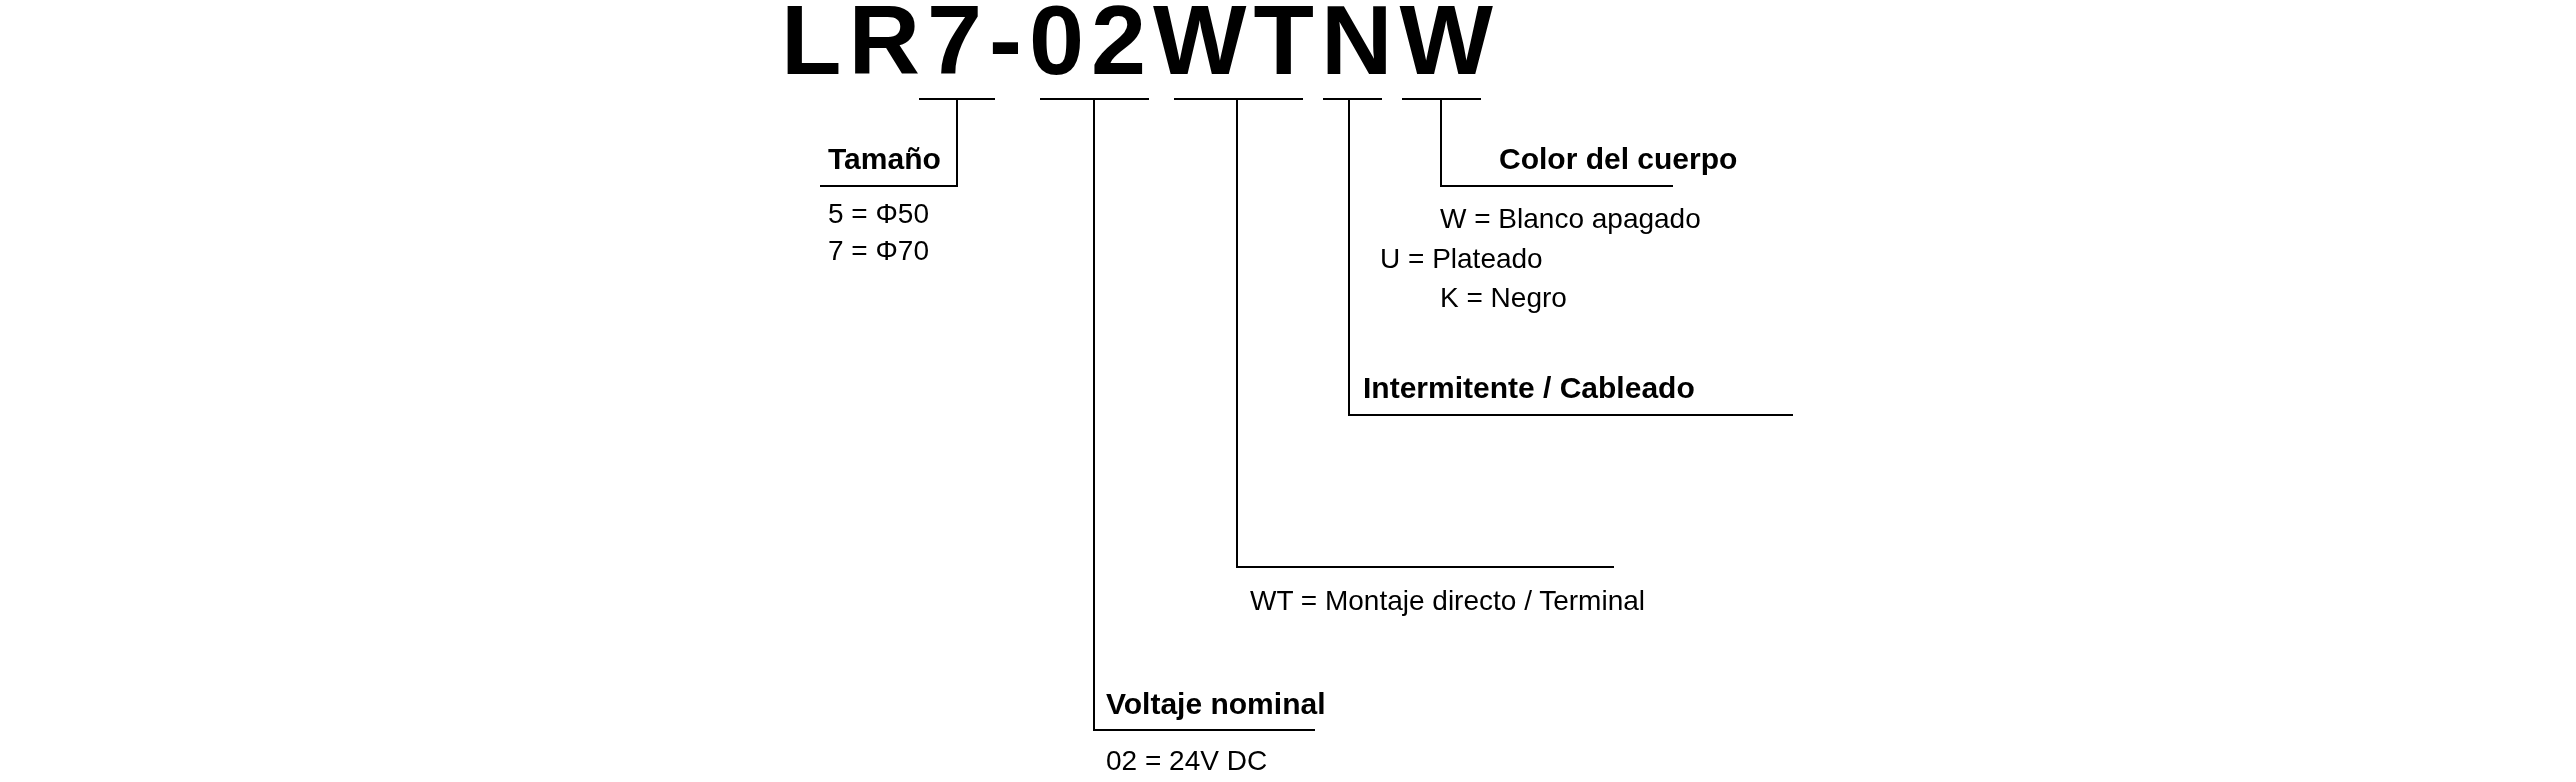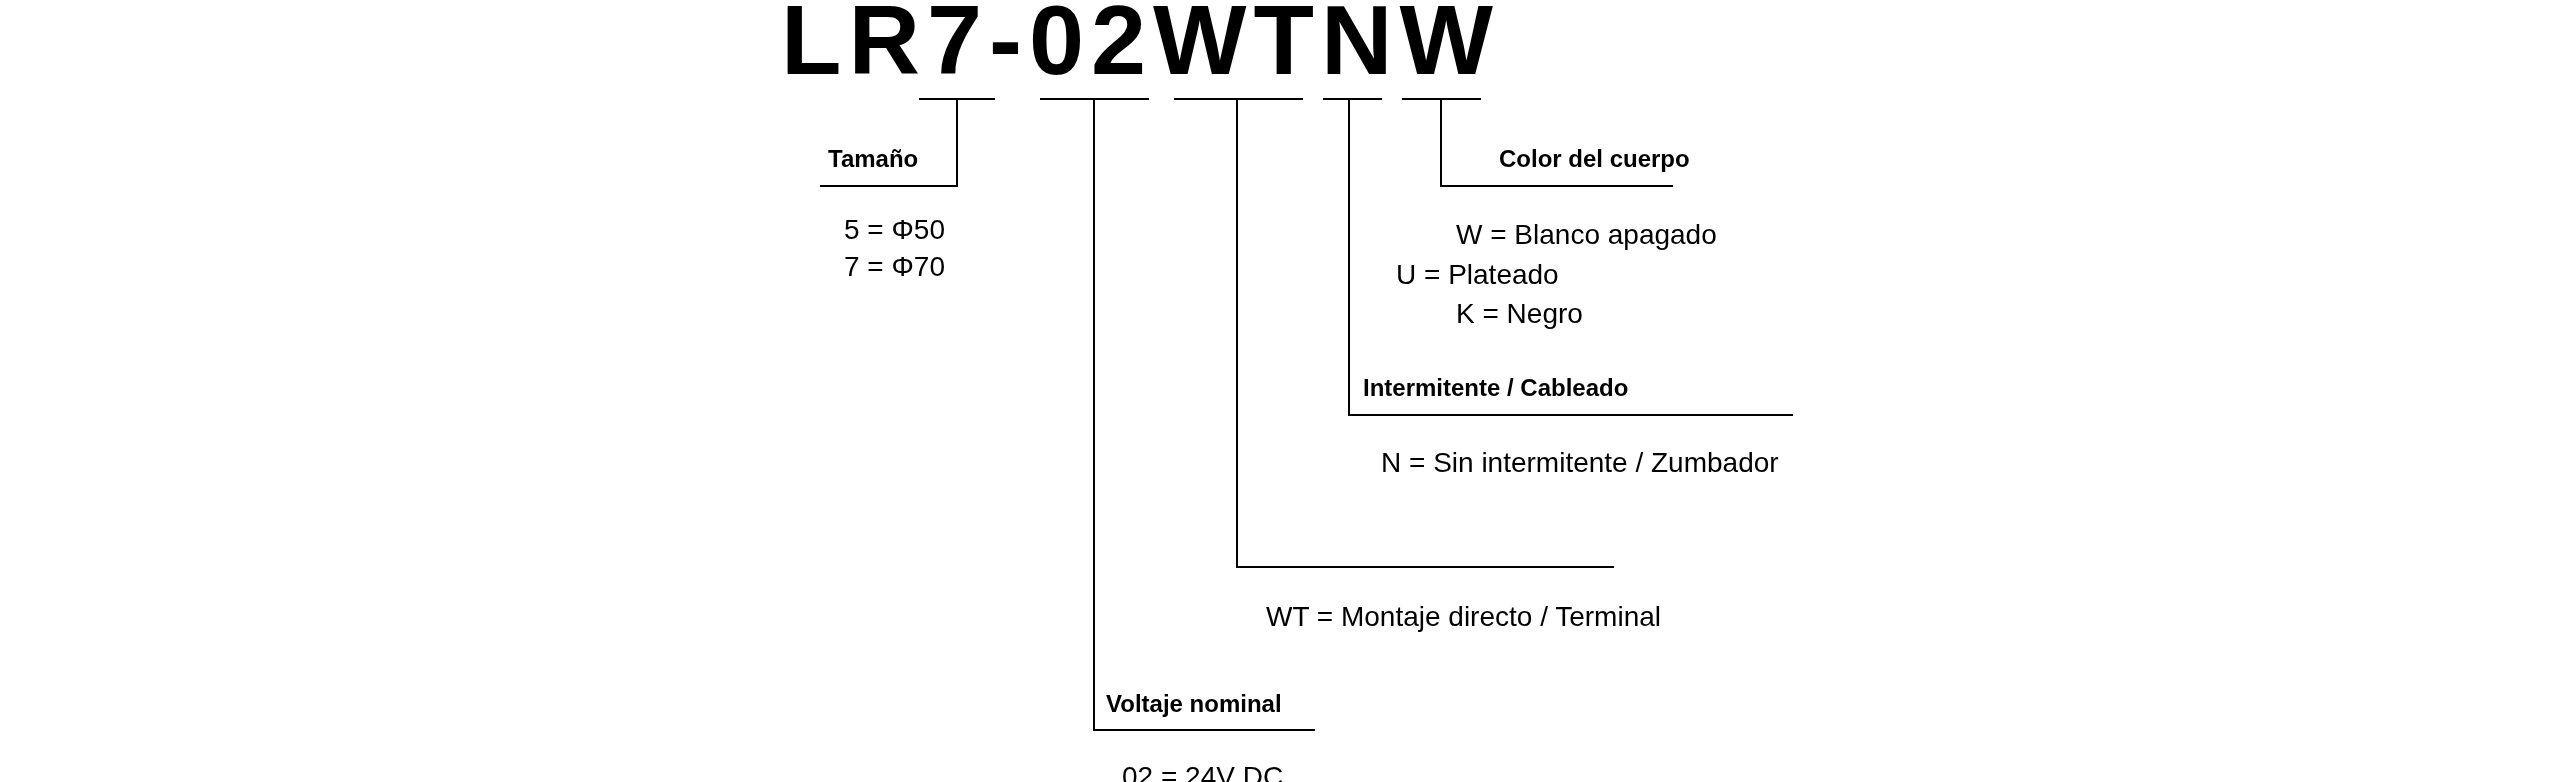--- a/index.html
+++ b/index.html
@@ -30,29 +30,29 @@
   }
   .ln {
     position: absolute;
     background: #000000;
   }
   .hline { height: 2px; }
   .vline { width: 2px; }
   .sec-label {
     position: absolute;
     margin: 0;
-    font-size: 24px;
+    font-size: 30px;
     line-height: 31px;
     font-weight: bold;
     white-space: nowrap;
     color: #000000;
   }
   .sec-value {
     position: absolute;
-    margin: 16px;
+    margin: 0;
     font-size: 28px;
     line-height: 30px;
     font-weight: normal;
     white-space: nowrap;
     color: #000000;
   }
 </style>
 </head>
 <body>
 
@@ -78,21 +78,20 @@
   <p class="sec-value" style="left:828px; top:236px;">7 = Φ70</p>
 
   <p class="sec-label" style="left:1499px; top:143px;">Color del cuerpo</p>
   <div class="ln hline" style="left:1440px; top:185px; width:233px;"></div>
   <p class="sec-value" style="left:1440px; top:204px;">W = Blanco apagado</p>
   <p class="sec-value" style="left:1380px; top:244px;">U = Plateado</p>
   <p class="sec-value" style="left:1440px; top:283px;">K = Negro</p>
 
   <p class="sec-label" style="left:1363px; top:372px;">Intermitente / Cableado</p>
   <div class="ln hline" style="left:1348px; top:414px; width:445px;"></div>
-  <p class="sec-value" style="left:1365px; top:432px;">N = Sin intermitente / Zumbador</p>
 
   <div class="ln hline" style="left:1236px; top:566px; width:378px;"></div>
   <p class="sec-value" style="left:1250px; top:586px;">WT = Montaje directo / Terminal</p>
 
   <p class="sec-label" style="left:1106px; top:688px;text-align:center;">Voltaje nominal</p>
   <div class="ln hline" style="left:1093px; top:729px; width:222px;"></div>
   <p class="sec-value" style="left:1106px; top:746px;">02 = 24V DC</p>
 
 </div>
 

